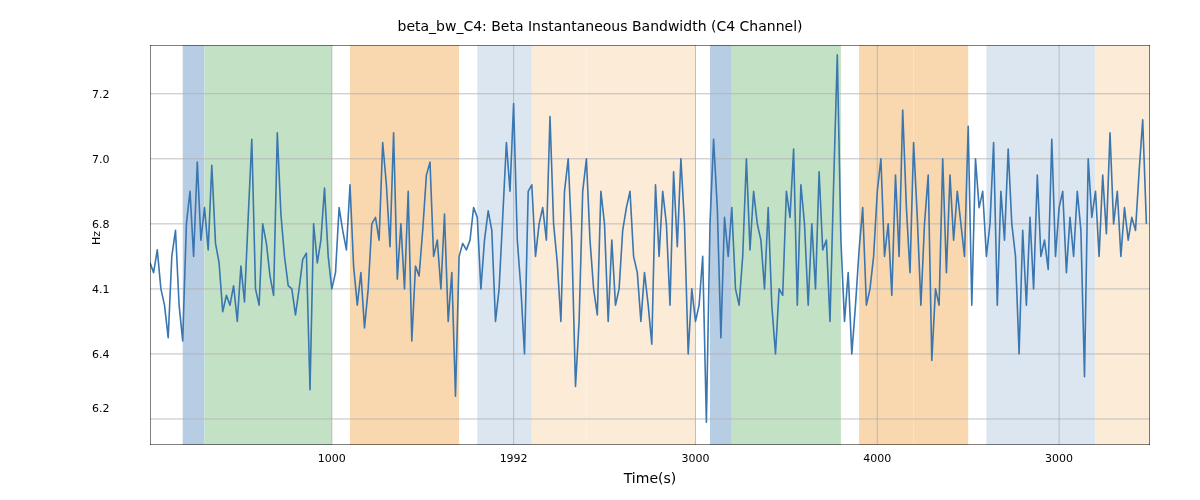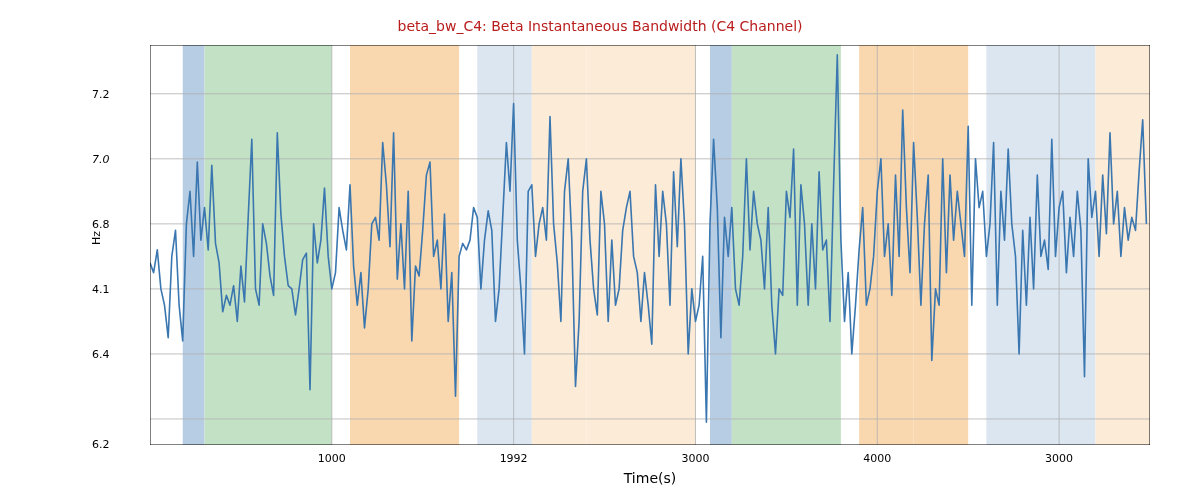--- a/index.html
+++ b/index.html
@@ -18,21 +18,21 @@
     width: 1000px;
     height: 400px;
   }
   .title {
     position: absolute;
     top: 18px;
     left: 0;
     width: 1200px;
     text-align: center;
     font-size: 14px;
-    color: #b91c1c;
+    color: #000000;
   }
   .ylabel {
     position: absolute;
     left: 90px;
     top: 245px;
     transform: rotate(-90deg);
     transform-origin: left top;
     font-size: 11px;
     color: #000;
   }
@@ -101,18 +101,18 @@
       <line x1="0" x2="-4" y1="113.82113821138205" y2="113.82113821138205" stroke="#000" stroke-width="0.8"></line>
       <line x1="0" x2="-4" y1="48.78048780487791" y2="48.78048780487791" stroke="#000" stroke-width="0.8"></line>
     </svg>
 </div>
 
 <div class="tick xtick" style="left: 331.818px;">1000</div>
 <div class="tick xtick" style="left: 513.636px;">1992</div>
 <div class="tick xtick" style="left: 695.455px;">3000</div>
 <div class="tick xtick" style="left: 877.273px;">4000</div>
 <div class="tick xtick" style="left: 1059.09px;">3000</div>
-<div class="tick ytick" style="top: 444px;">6.2</div>
+<div class="tick ytick" style="top: 408px;">6.2</div>
 <div class="tick ytick" style="top: 353.943px;">6.4</div>
 <div class="tick ytick" style="top: 288.902px;">4.1</div>
 <div class="tick ytick" style="top: 223.862px;">6.8</div>
-<div class="tick ytick" style="top: 158.821px; font-style: italic;">7.0</div>
+<div class="tick ytick" style="top: 158.821px;">7.0</div>
 <div class="tick ytick" style="top: 93.7805px;">7.2</div>
 
 </body></html>

